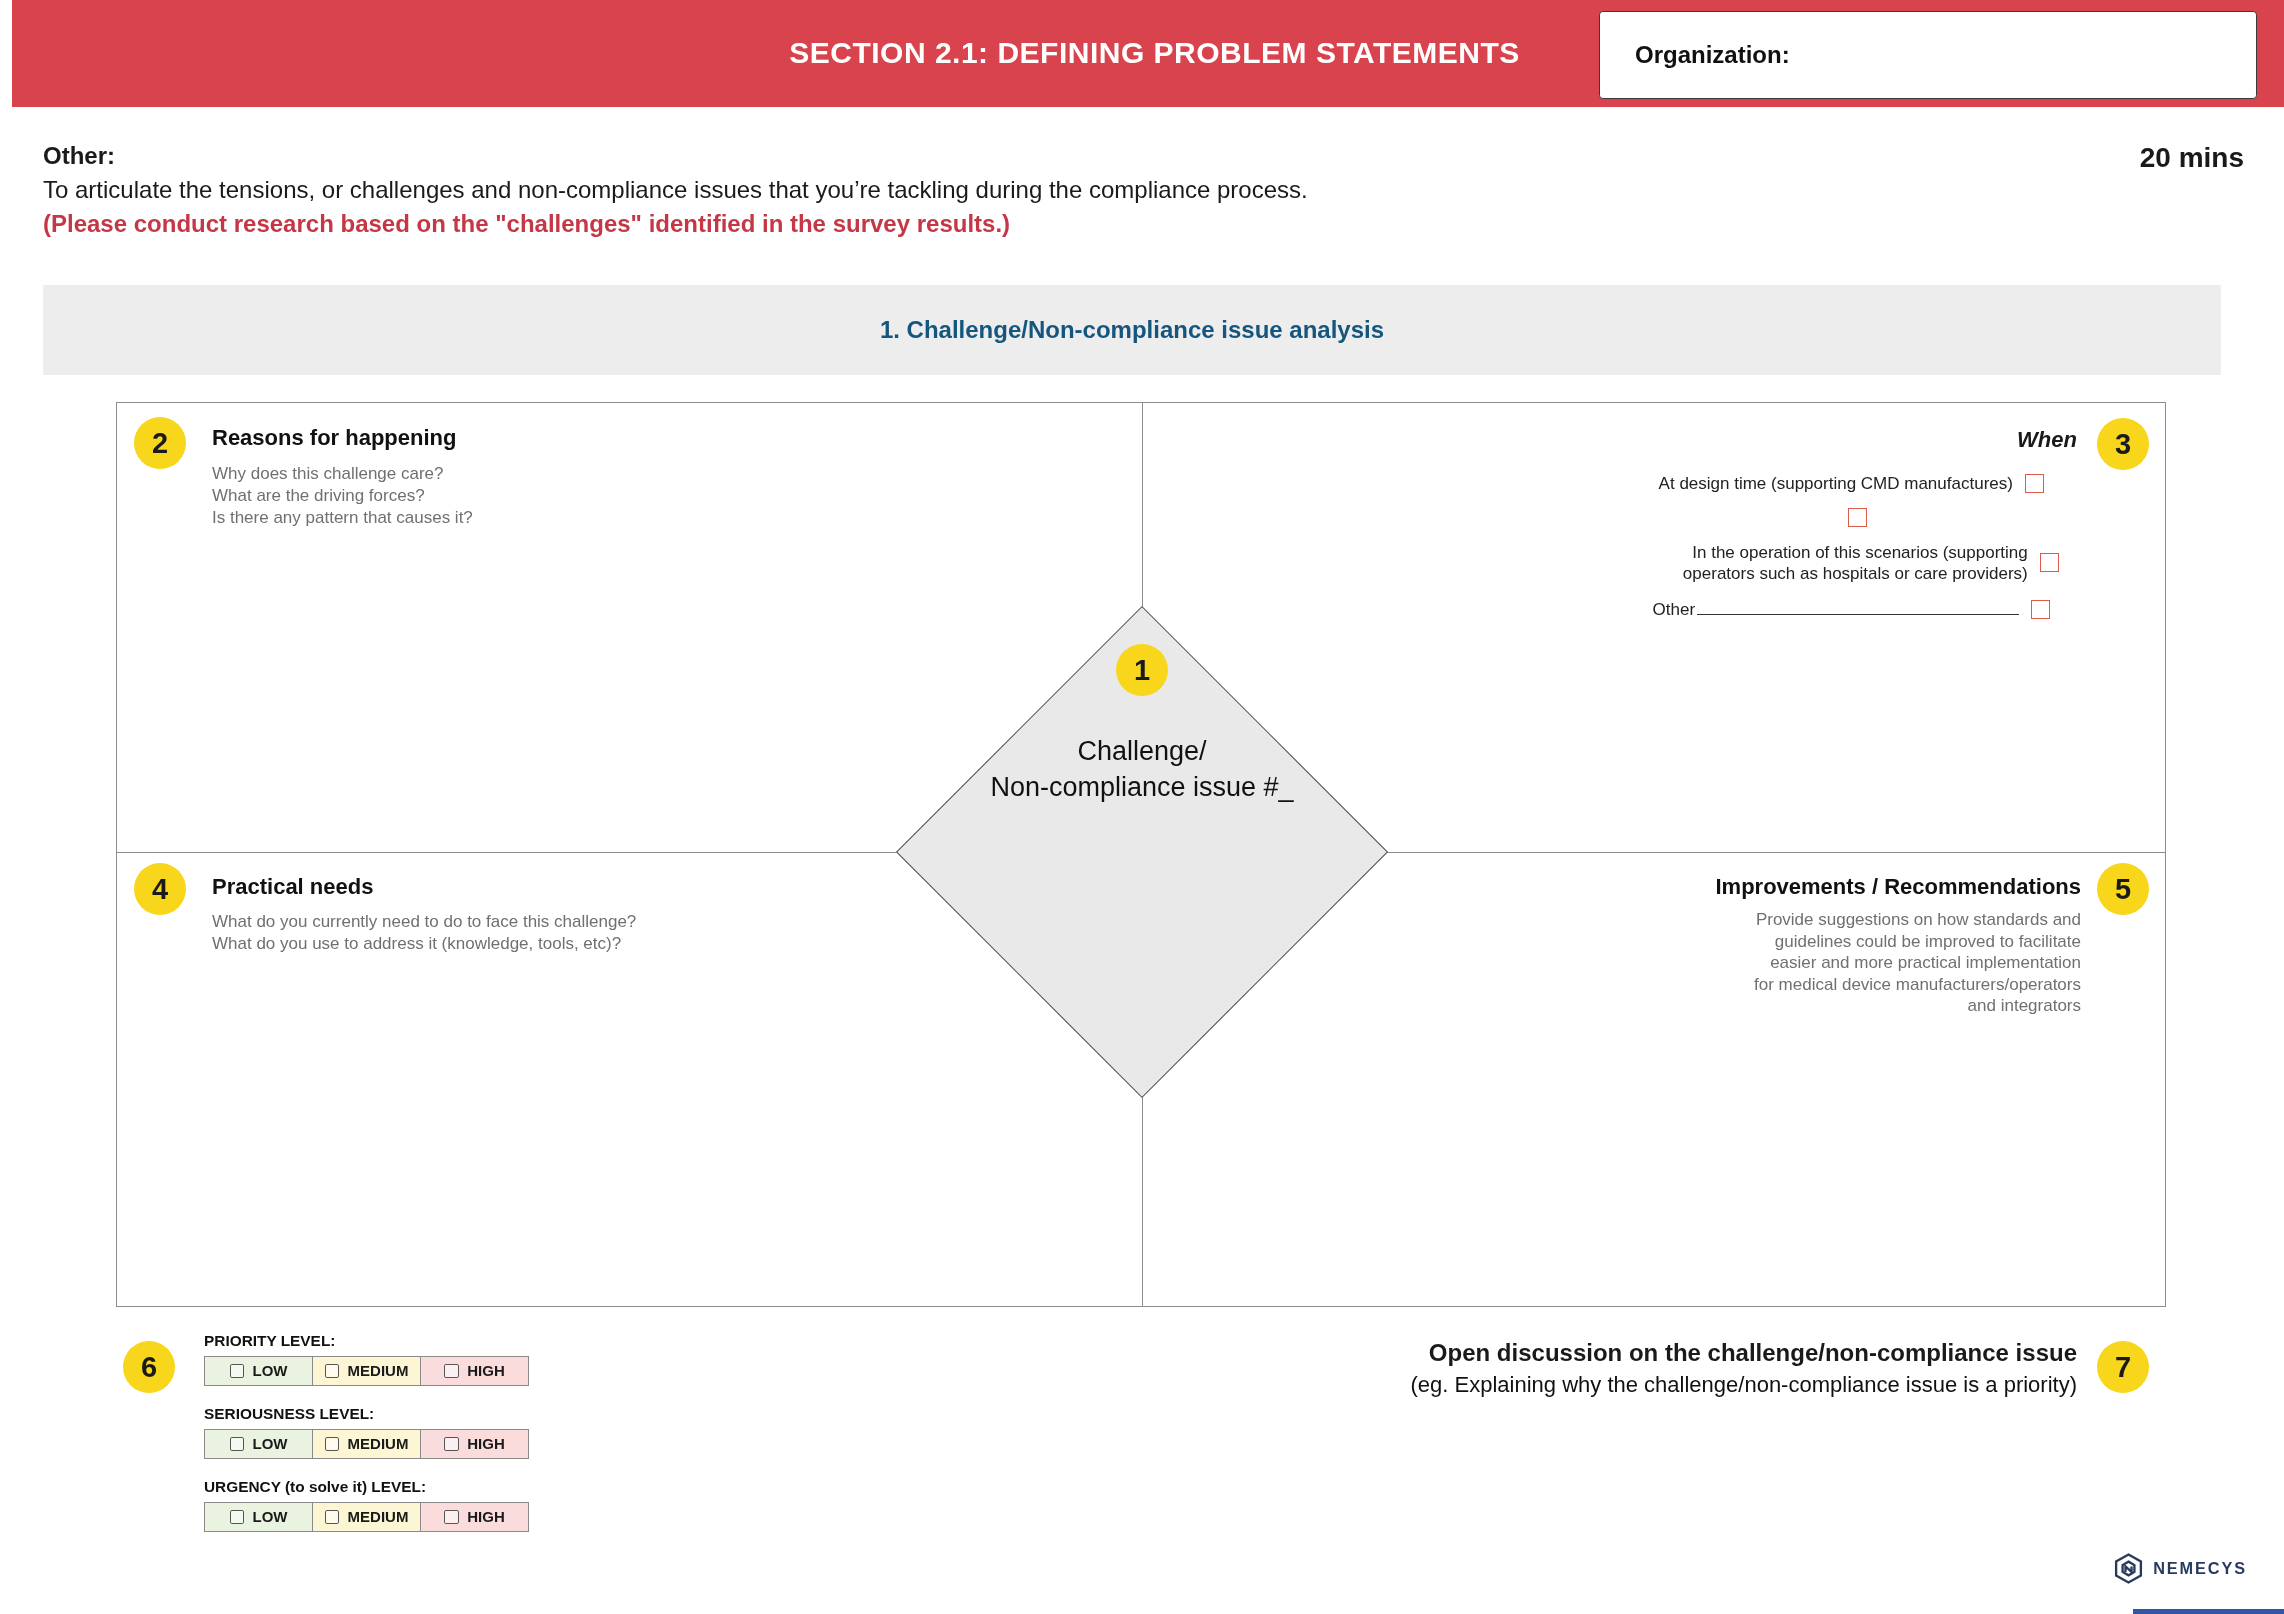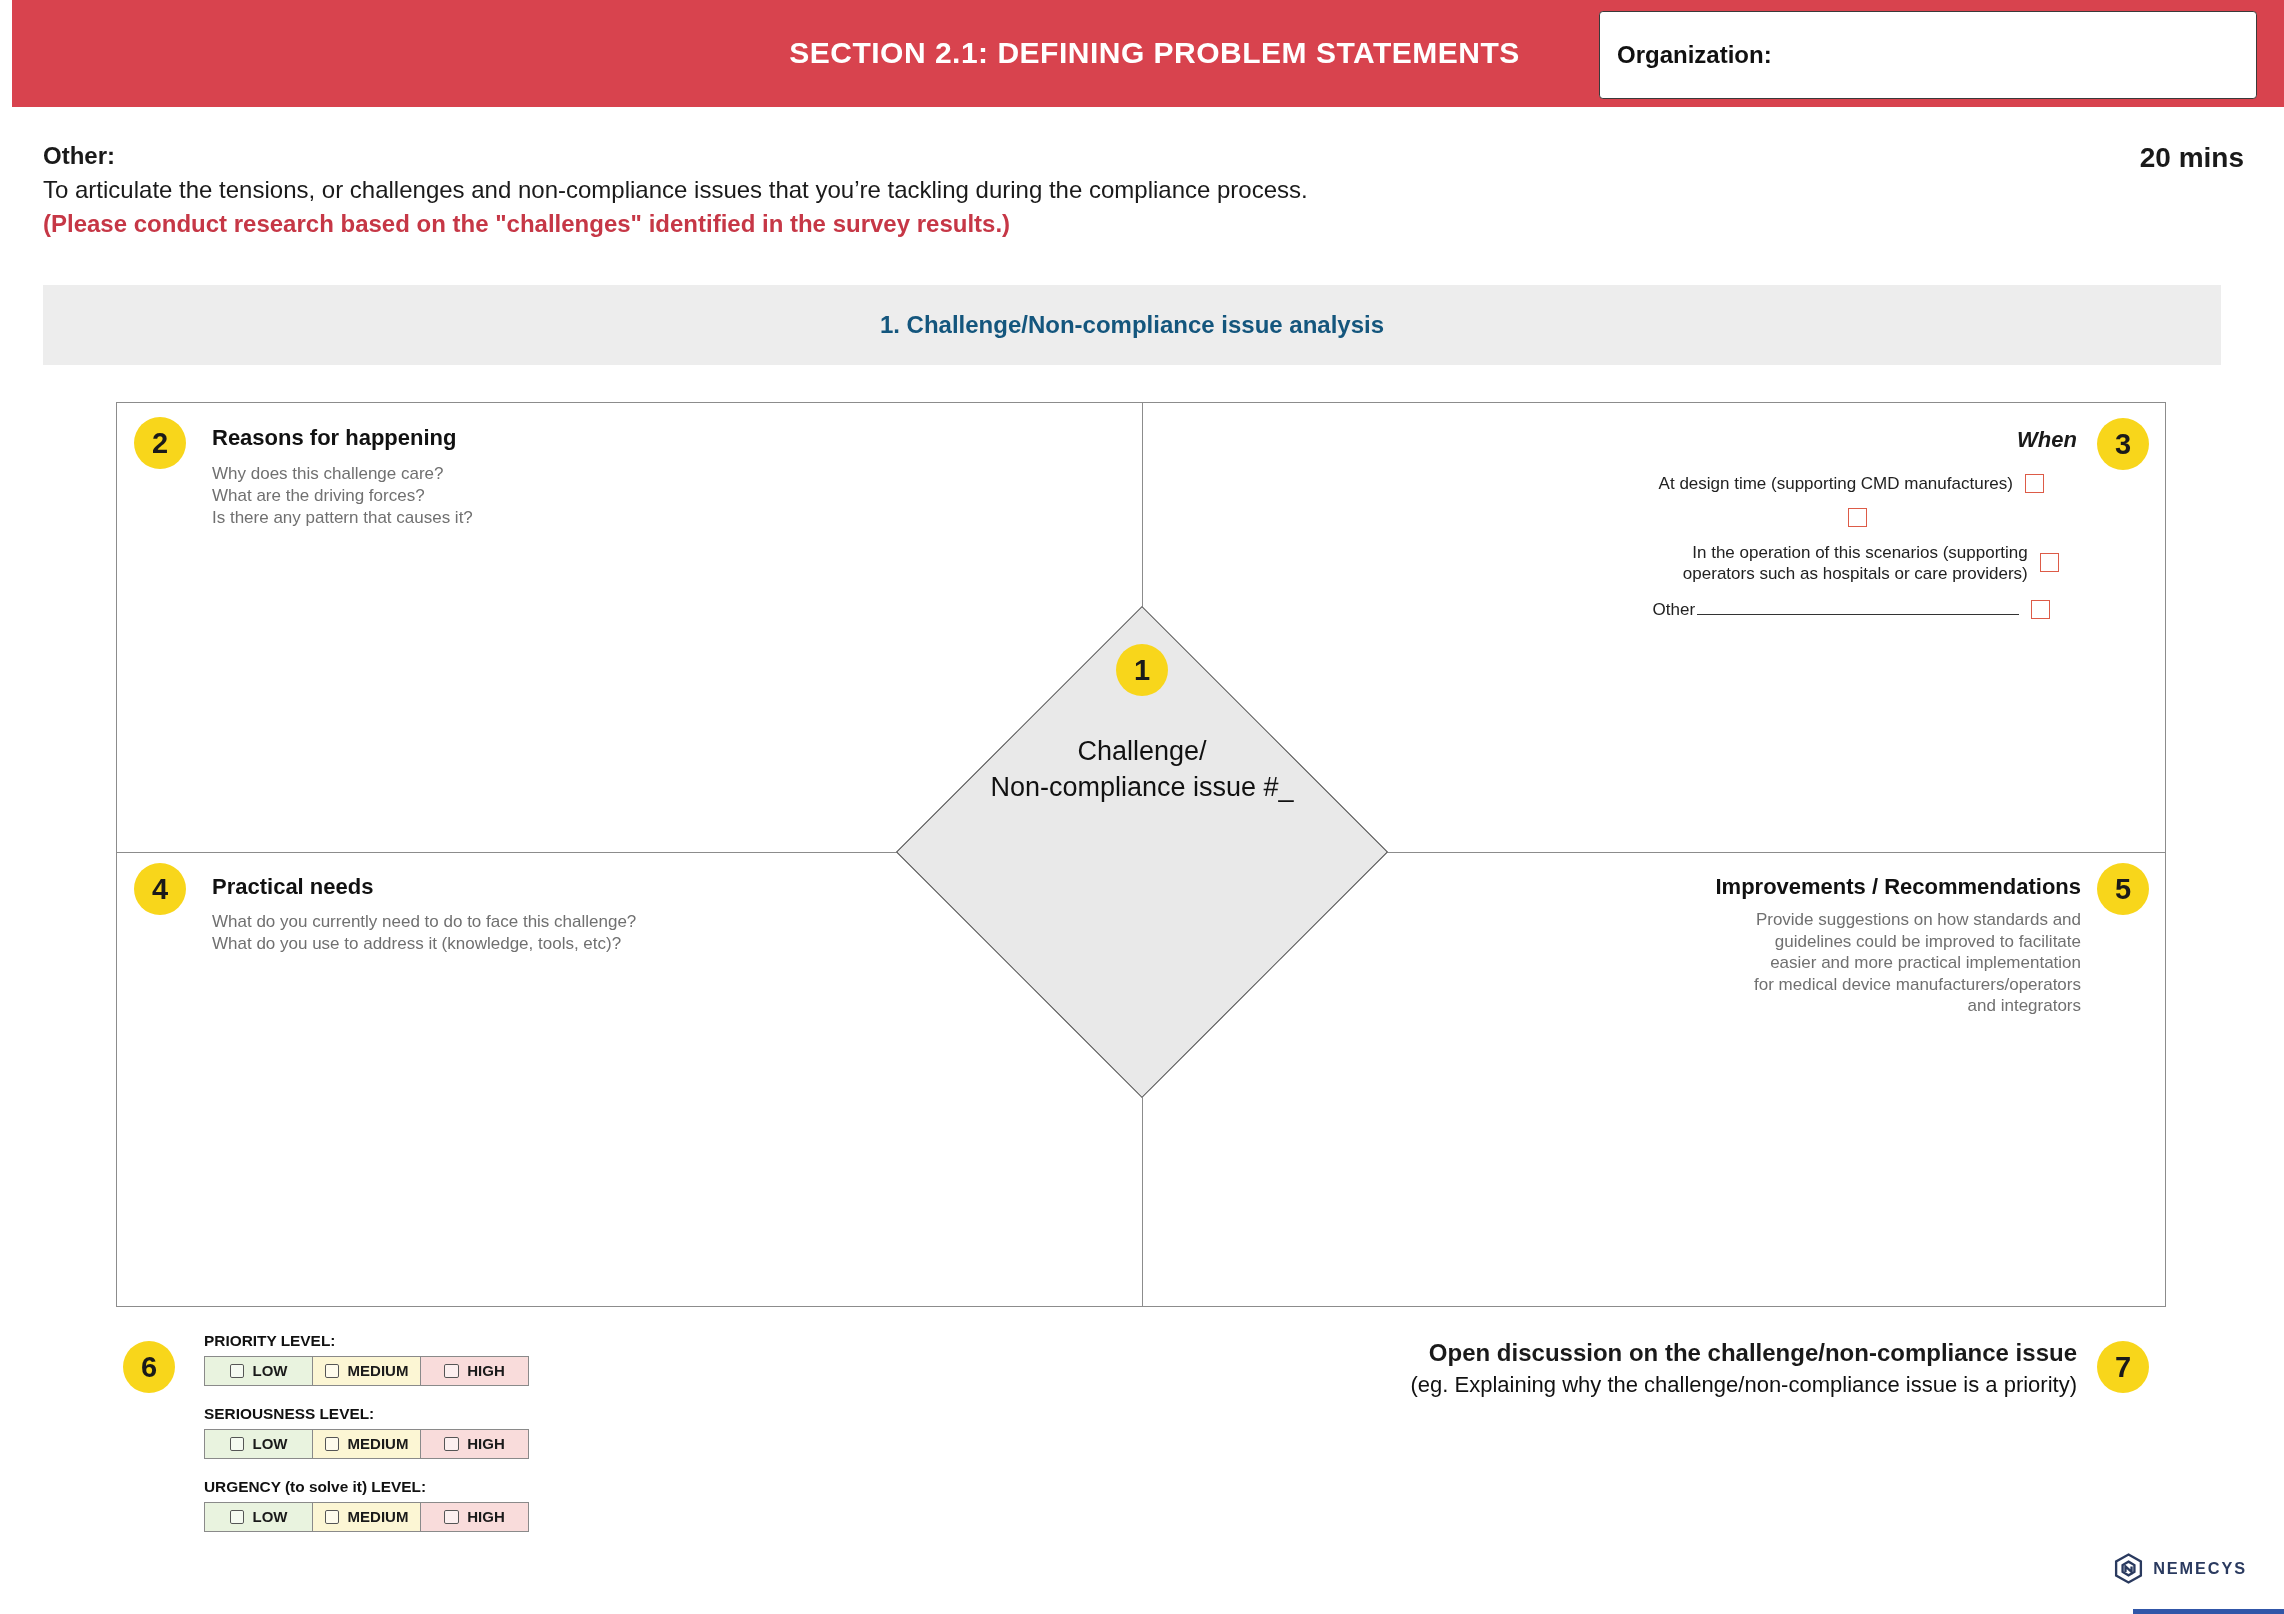--- a/index.html
+++ b/index.html
@@ -24,32 +24,32 @@
   }
   
   .banner{position:absolute;left:12px;top:0;width:2285px;height:107px;background:var(--accent-red);}
   .banner-title{
     position:absolute;left:50%;top:53px;transform:translate(-50%,-50%);
     color:#fff;font-weight:bold;font-size:30px;letter-spacing:0.5px;white-space:nowrap;
   }
   .org-box{
     position:absolute;left:1599px;top:10.6px;width:658px;height:88px;
     background:#fff;border:1.9px solid #3a3a3a;border-radius:3.8px;
-    display:flex;align-items:center;padding-left:17px;
+    display:flex;align-items:center;padding-left:35px;
   }
   .org-label{font-weight:bold;font-size:24px;color:#111;}
   .org-value{flex:1;height:58px;margin:0 13.4px;}
   
   .intro-label{position:absolute;left:43px;top:142px;font-weight:bold;font-size:24px;}
   .intro-text{position:absolute;left:43px;top:176px;font-size:24px;}
   .intro-note{position:absolute;left:43px;top:210px;font-size:24px;font-weight:bold;color:var(--note-red);}
   .duration{position:absolute;right:41px;top:142px;font-weight:bold;font-size:28px;}
   
   .section-banner{
-    position:absolute;left:43px;top:285px;width:2178px;height:80px;background:#ededed;
+    position:absolute;left:43px;top:285px;width:2178px;height:90px;background:#ededed;
     display:flex;align-items:center;justify-content:center;
   }
   .section-banner-text{color:var(--heading-blue);font-weight:bold;font-size:24px;}
   
   .main-box{position:absolute;left:116px;top:402px;width:2050px;height:905px;border:1px solid #8c8c8c;background:#fff;}
   .vline{position:absolute;left:1142px;top:402px;width:1px;height:905px;background:#8c8c8c;}
   .hline{position:absolute;left:116px;top:852px;width:2050px;height:1px;background:#8c8c8c;}
   .diamond{
     position:absolute;left:968px;top:678px;width:348px;height:348px;
     transform:rotate(45deg);background:#e9e9e9;border:1.9px solid #4a4a4a;

